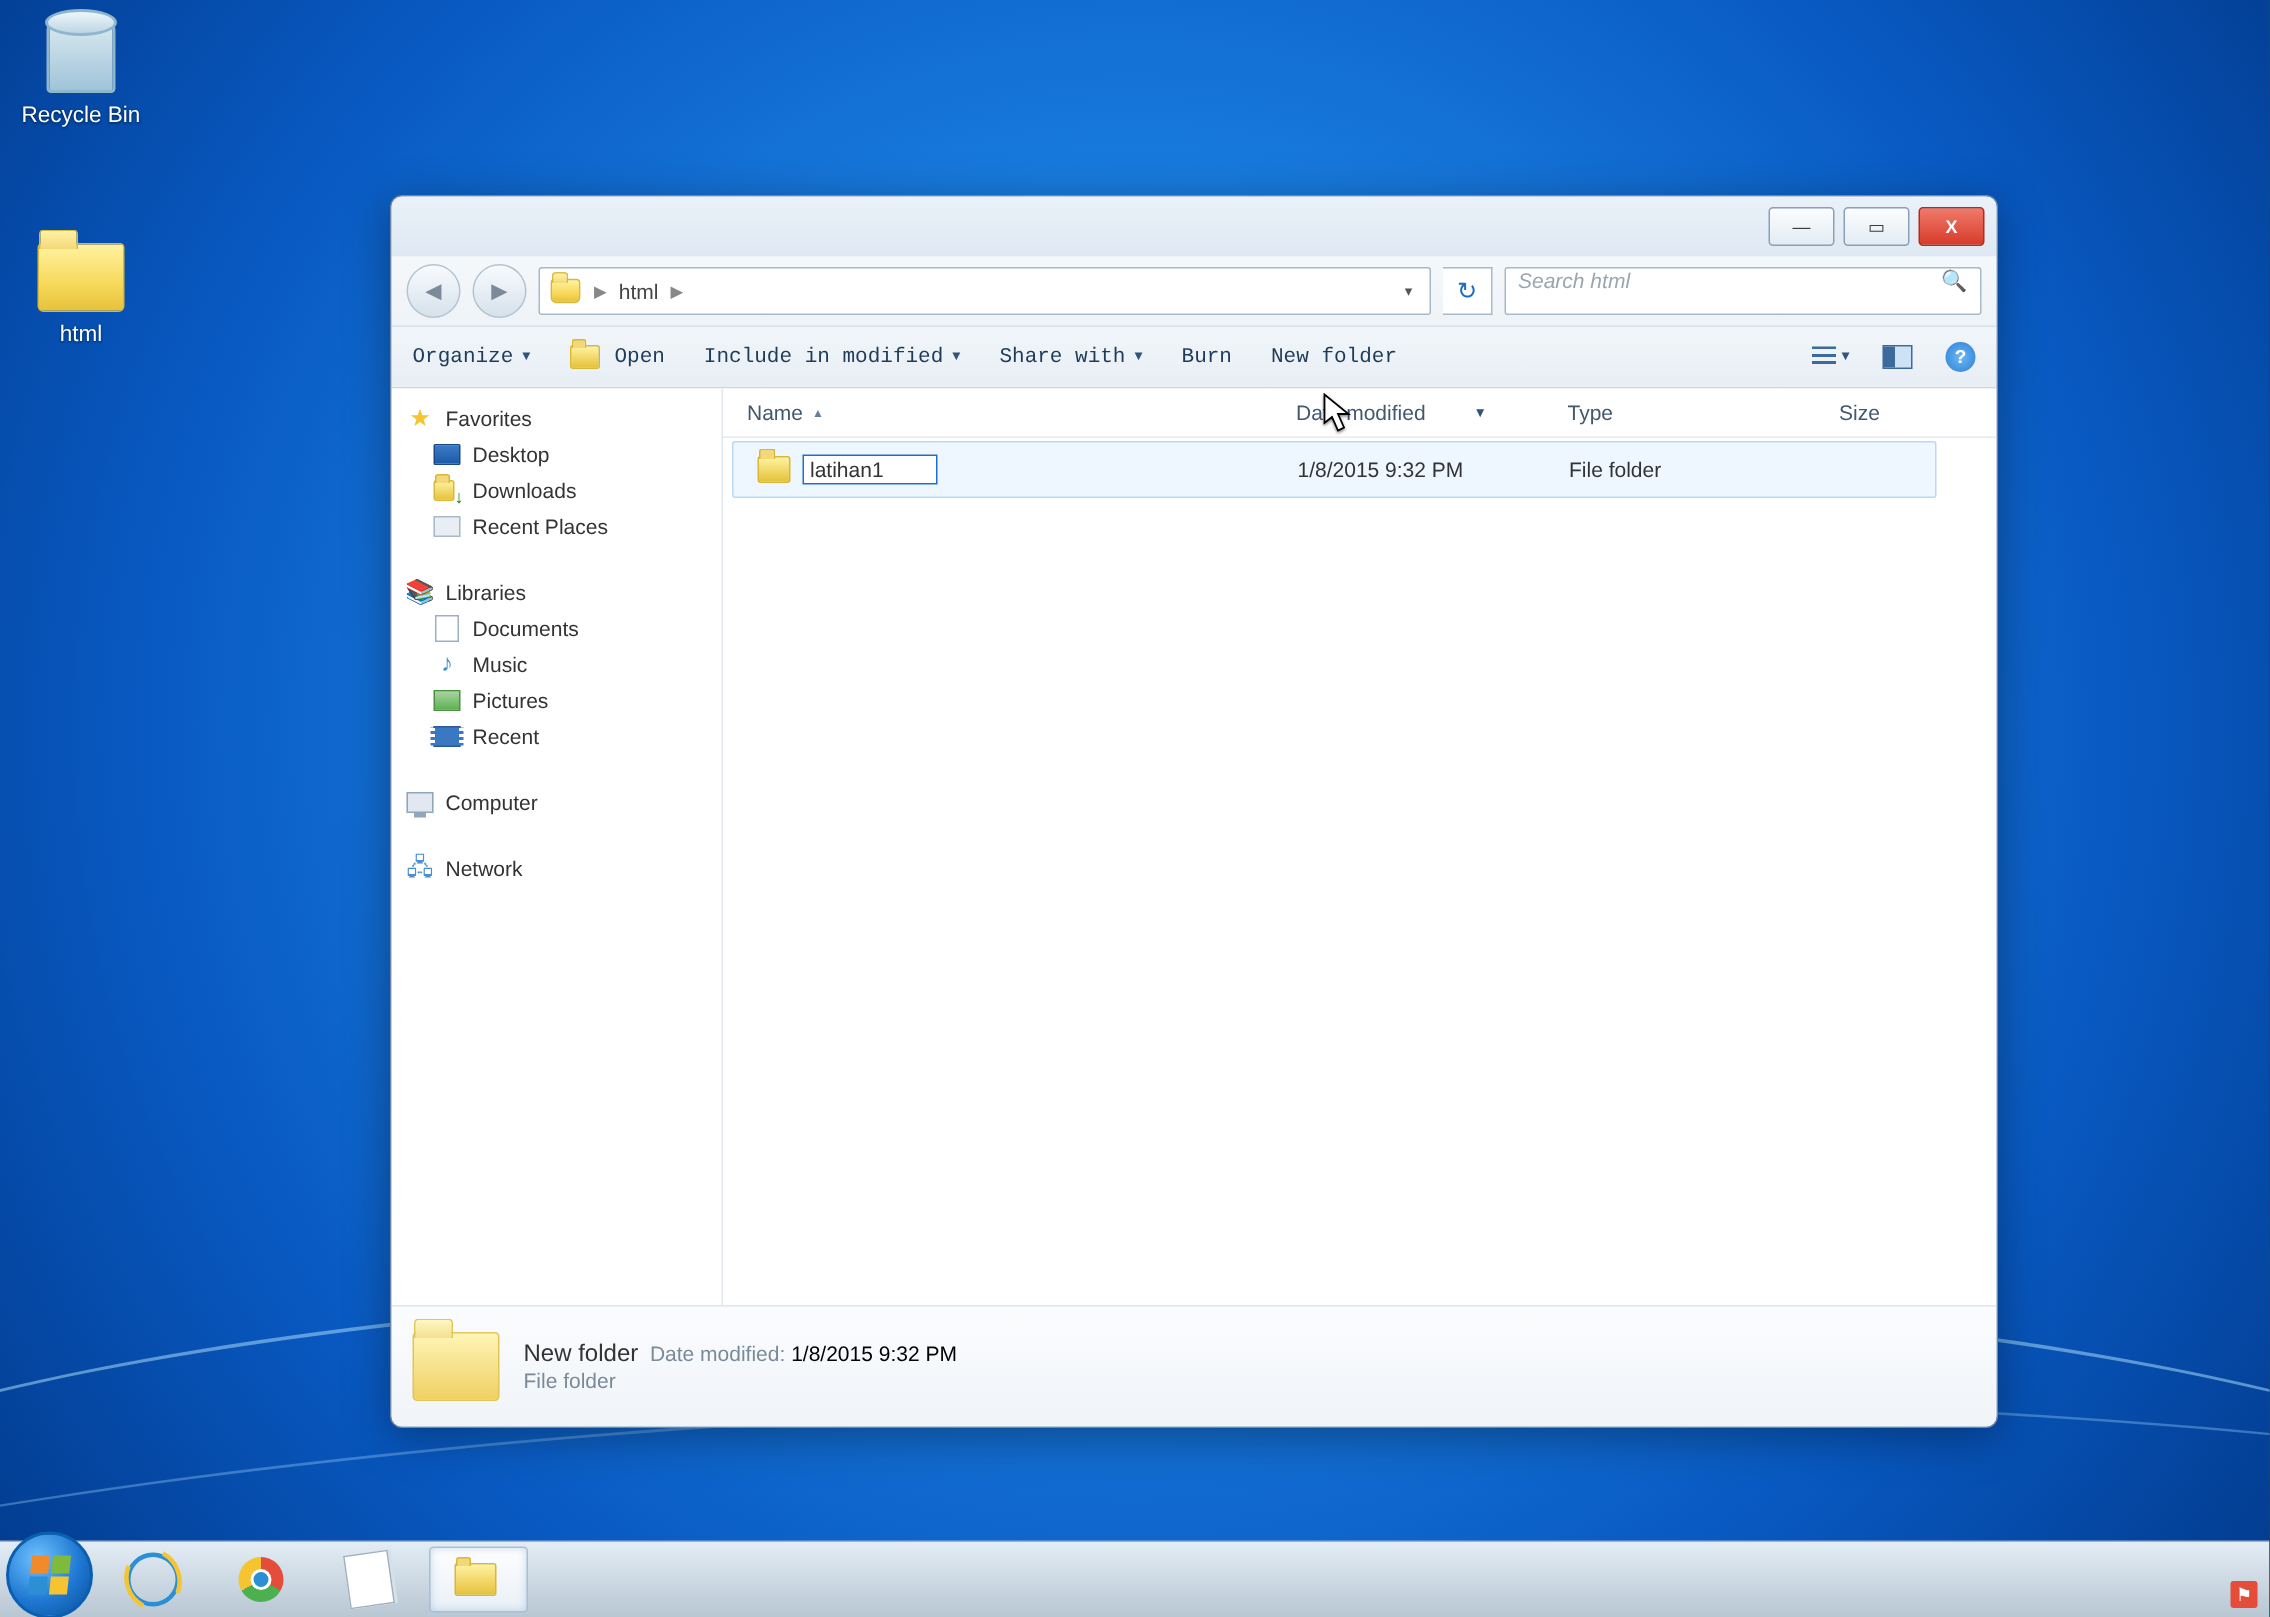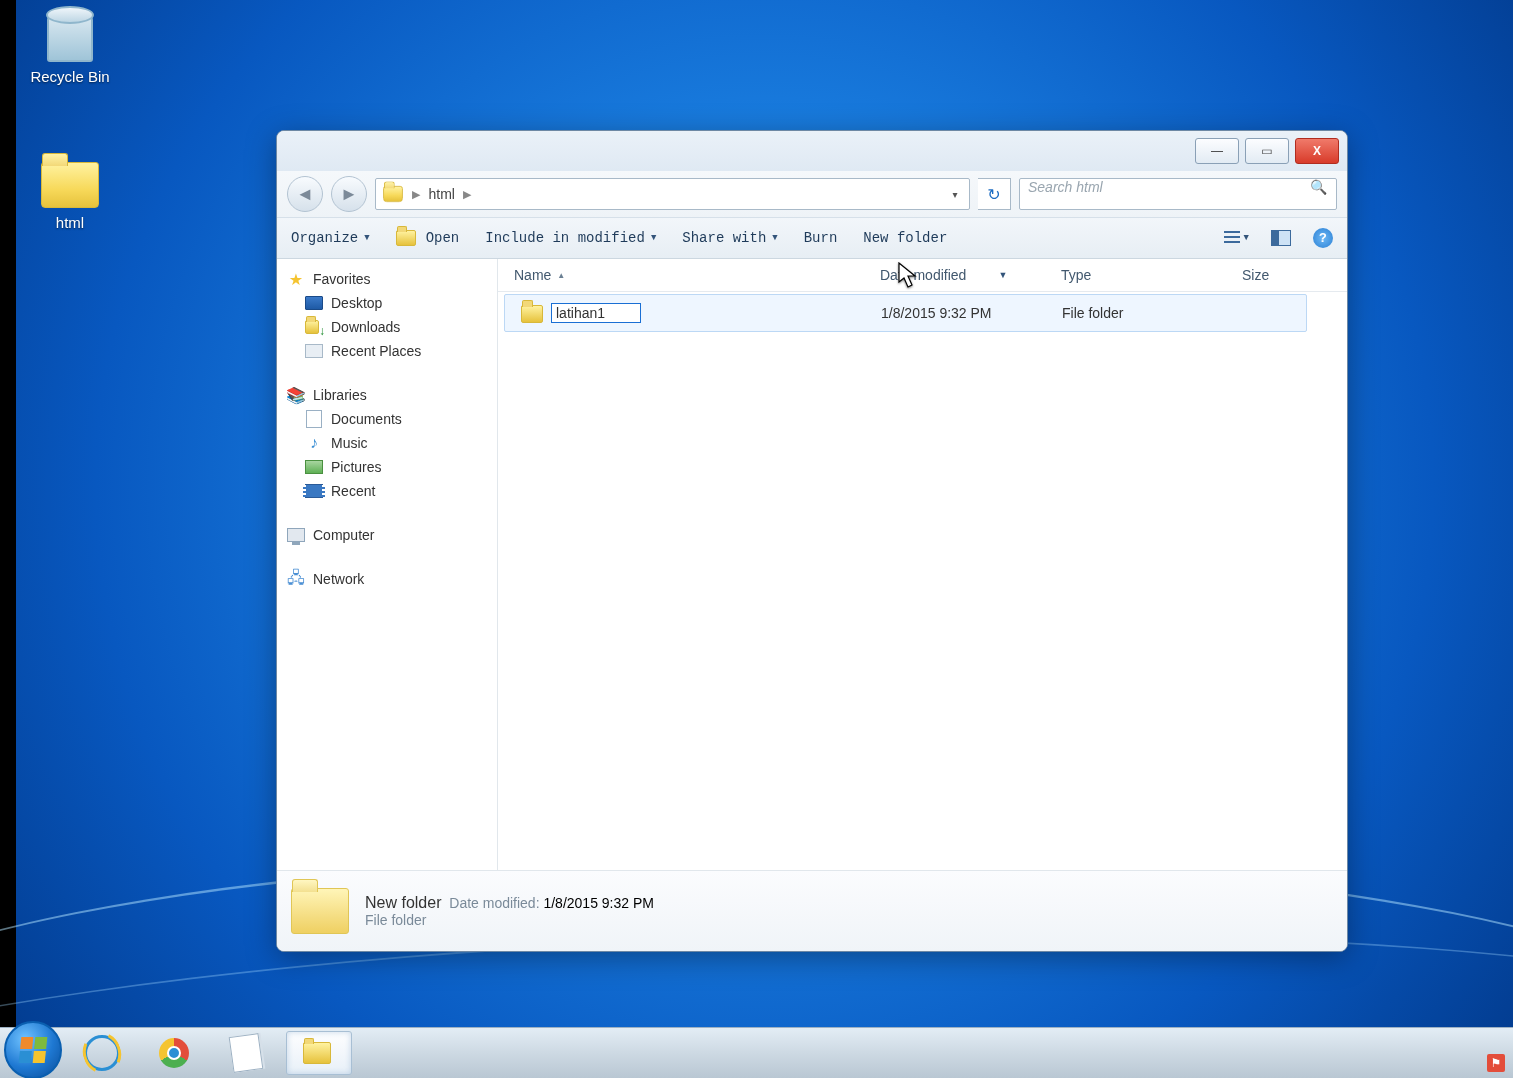--- a/index.html
+++ b/index.html
@@ -1,17 +1,17 @@
 <!DOCTYPE html>
 <html><head>
 <meta charset="utf-8">
 <style>
   html,body{margin:0;padding:0;width:1513px;height:1078px;font-family:"Segoe UI",Tahoma,sans-serif;font-size:14px;overflow:hidden;background:#000;}
   .screen{position:relative;width:1513px;height:1078px;}
-  .desktop{position:absolute;inset:0;background:radial-gradient(circle at 50% 45%,#3ba9ff 0%,#1a7ee0 35%,#0858c0 70%,#023a8c 100%);margin-left:16px;}
+  .desktop{position:absolute;inset:0;background:radial-gradient(circle at 50% 45%,#3ba9ff 0%,#1a7ee0 35%,#0858c0 70%,#023a8c 100%);}
   .curve1{position:absolute;left:0;right:0;bottom:80px;height:260px;border-top:3px solid rgba(180,230,255,.5);border-radius:1000px 1000px 0 0/260px 260px 0 0;transform:translateY(120px) scaleX(1.3);pointer-events:none;}
   .curve2{position:absolute;left:0;right:0;bottom:60px;height:260px;border-top:2px solid rgba(160,215,255,.35);border-radius:1000px 1000px 0 0/260px 260px 0 0;transform:translateY(180px) scaleX(1.6) rotate(-3deg);pointer-events:none;}
 
   
   .dicon{position:absolute;width:92px;text-align:center;color:#fff;text-shadow:0 1px 2px rgba(0,0,0,.6);font-size:15px;}
   .bin{background:linear-gradient(#d9e8f0,#9fc4d8);border:2px solid #8fb6cc;width:42px;height:44px;margin:4px auto 6px;border-radius:6px 6px 3px 3px;position:relative;}
   .bin::before{content:"";position:absolute;top:-10px;left:-3px;right:-3px;height:14px;background:linear-gradient(#eef5fa,#bdd6e4);border:2px solid #8fb6cc;border-radius:50%;}
   .fold{width:56px;height:44px;margin:6px auto 6px;background:linear-gradient(#fff2a0,#f7d95a 60%,#e6c23c);border-radius:3px 3px 4px 4px;position:relative;border:1px solid #d8b83a;}
   .fold::before{content:"";position:absolute;top:-10px;left:0;width:24px;height:12px;background:linear-gradient(#fff3a6,#f2d878);border:1px solid #d8b83a;border-bottom:none;border-radius:3px 3px 0 0;}
 
@@ -69,21 +69,21 @@
   .listarea{flex:1;display:flex;flex-direction:column;}
   .colhdr{height:32px;display:flex;align-items:center;border-bottom:1px solid #e5eaef;color:#42586e;font-size:14px;}
   .ch{display:flex;align-items:center;gap:6px;padding-left:16px;}
   .ch .sort{font-size:8px;color:#6a7f93;}
   .ch.name{width:350px;}
   .ch.date{width:165px;}
   .ch.type{width:165px;align-items:center;}
   .ch.size{width:100px;}
   .row{height:36px;display:flex;align-items:center;border:1px solid #bcd8f5;background:#eef6ff;margin:2px 40px 0 6px;border-radius:2px;}
   .row .cell{padding-left:16px;color:#333;}
-  .row .cell.name{width:344px;display:flex;align-items:flex-end;gap:8px;}
+  .row .cell.name{width:344px;display:flex;align-items:center;gap:8px;}
   .row .cell.date{width:165px;}
   .row .cell.type{width:165px;}
   .rfold{width:20px;height:16px;background:linear-gradient(#fff2a0,#e6c23c);border:1px solid #d8b83a;border-radius:2px;position:relative;flex-shrink:0;}
   .rfold::before{content:"";position:absolute;top:-6px;left:0;width:9px;height:6px;background:#f2d878;border:1px solid #d8b83a;border-bottom:none;border-radius:2px 2px 0 0;}
   .rename{border:1px solid #1a6fd4;background:#fff;padding:1px 4px;font-family:inherit;font-size:14px;color:#333;width:80px;}
 
   .details{height:80px;border-top:1px solid #e1e7ec;display:flex;align-items:center;padding:0 14px;gap:16px;background:linear-gradient(#fbfcfe,#f0f4f8);}
   .details .bigfold{width:56px;height:44px;background:linear-gradient(#fff5b8,#f5de84 60%,#efd062);border:1px solid #e0c656;border-radius:3px;position:relative;}
   .details .bigfold::before{content:"";position:absolute;top:-10px;left:0;width:24px;height:12px;background:linear-gradient(#fff7c2,#f3e090);border:1px solid #e0c656;border-bottom:none;border-radius:3px 3px 0 0;}
   .dtxt .t1{color:#333;font-size:16px;}

